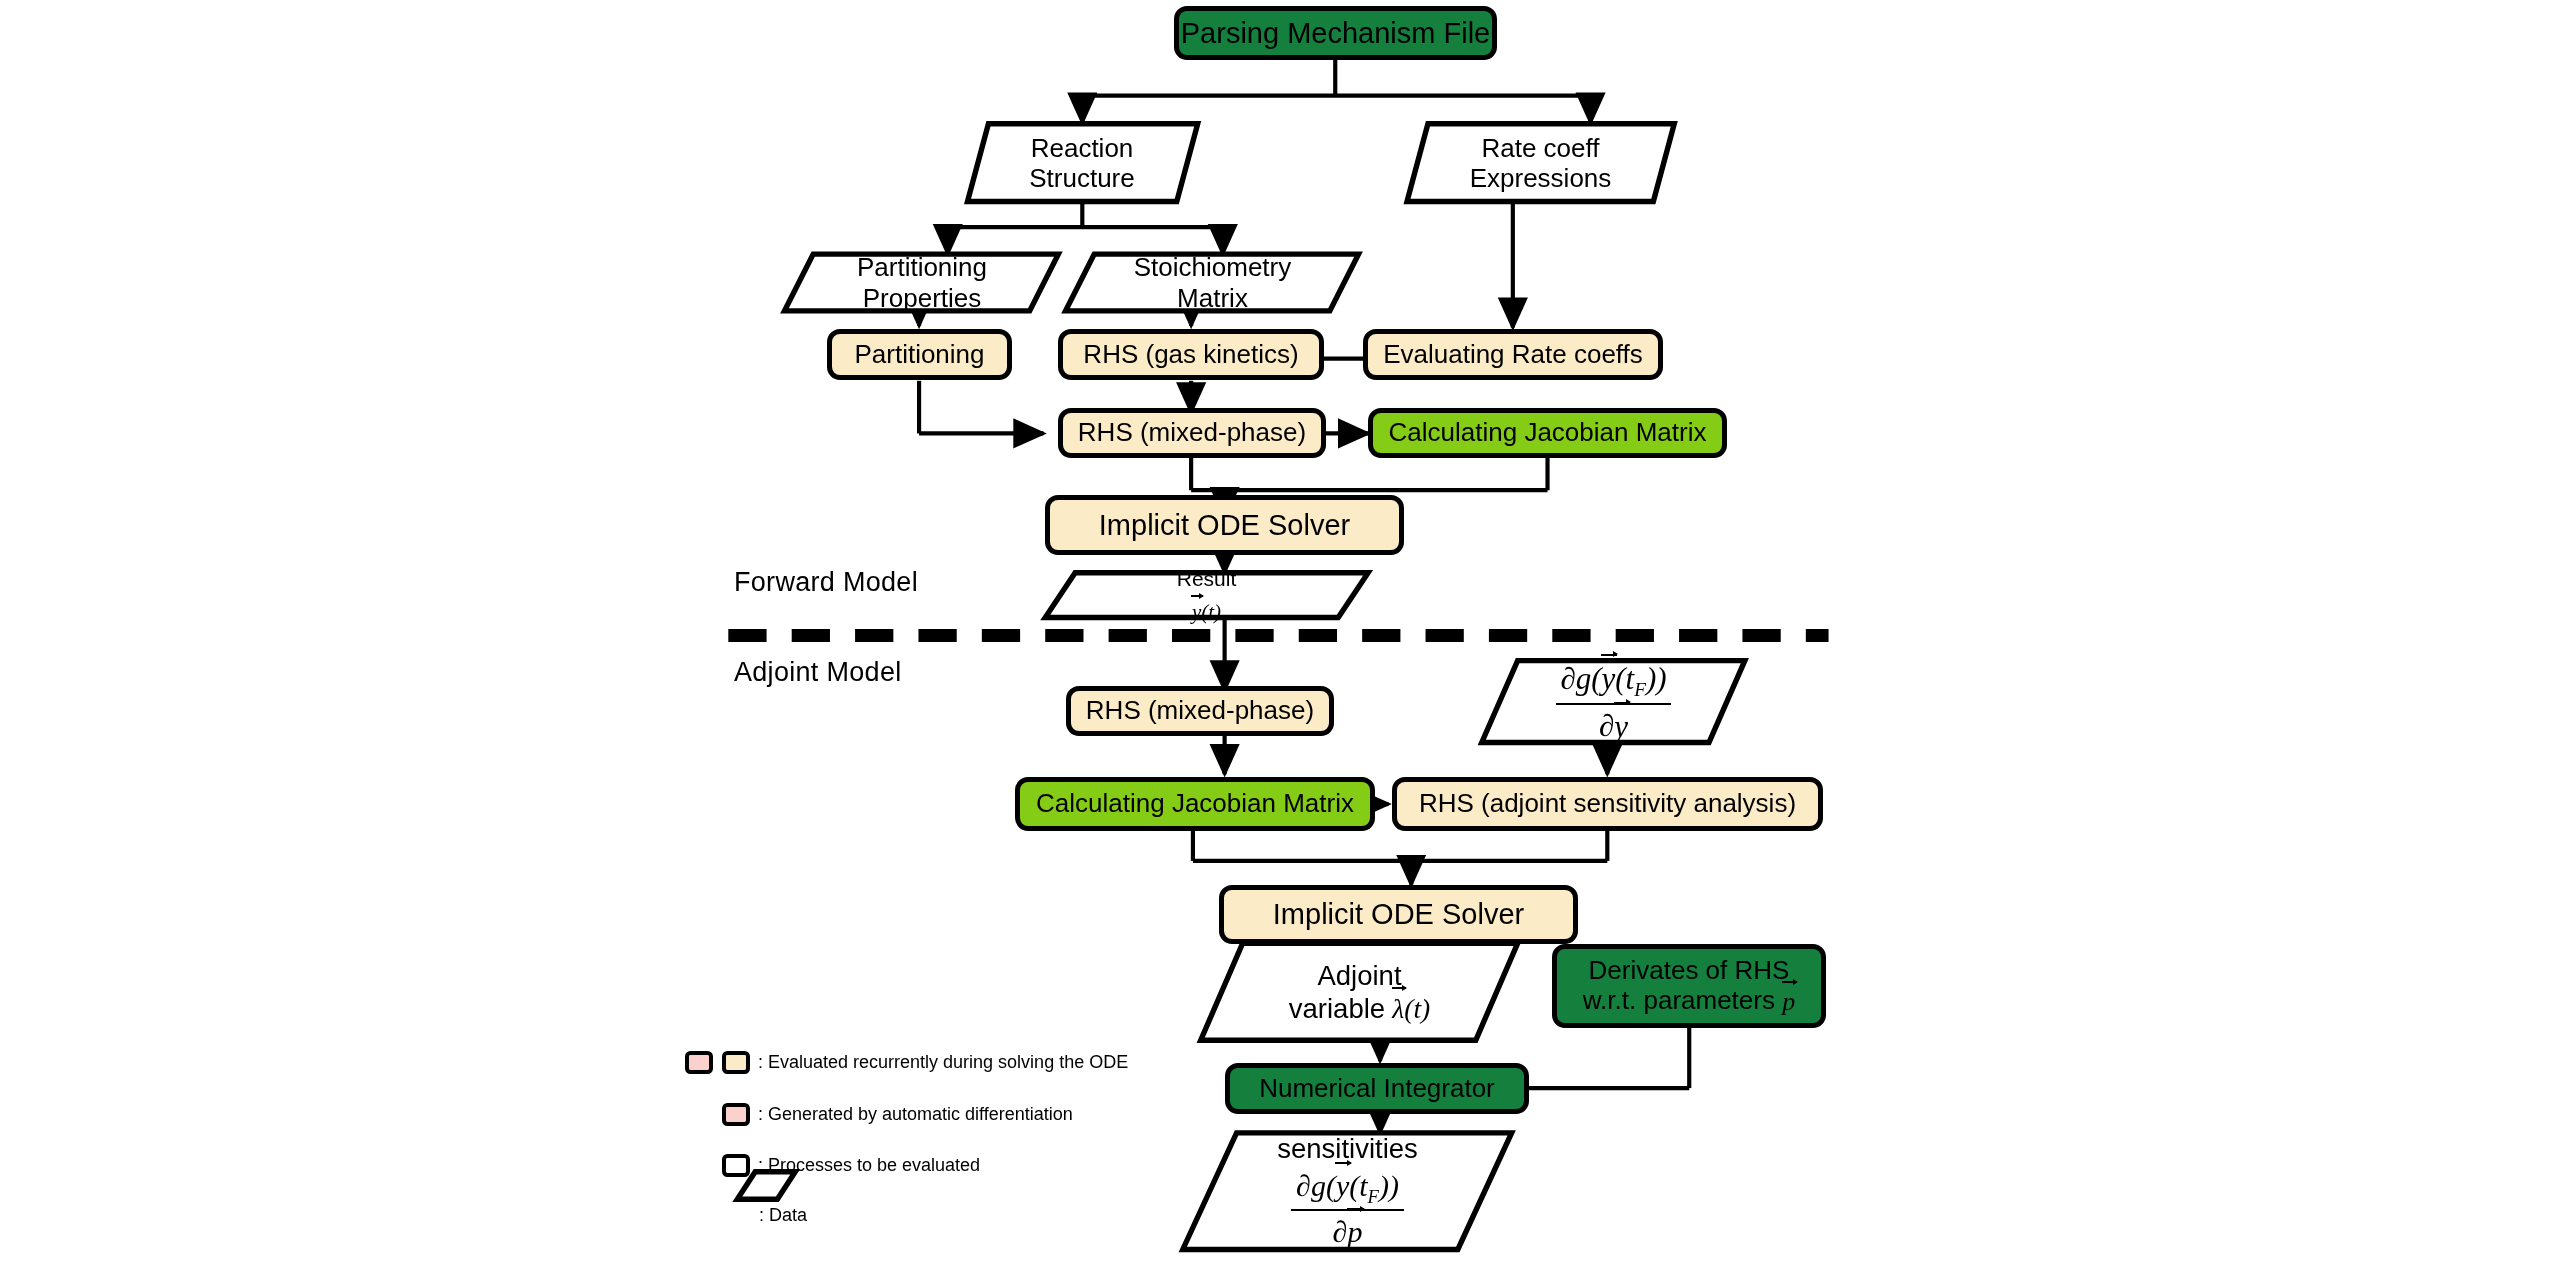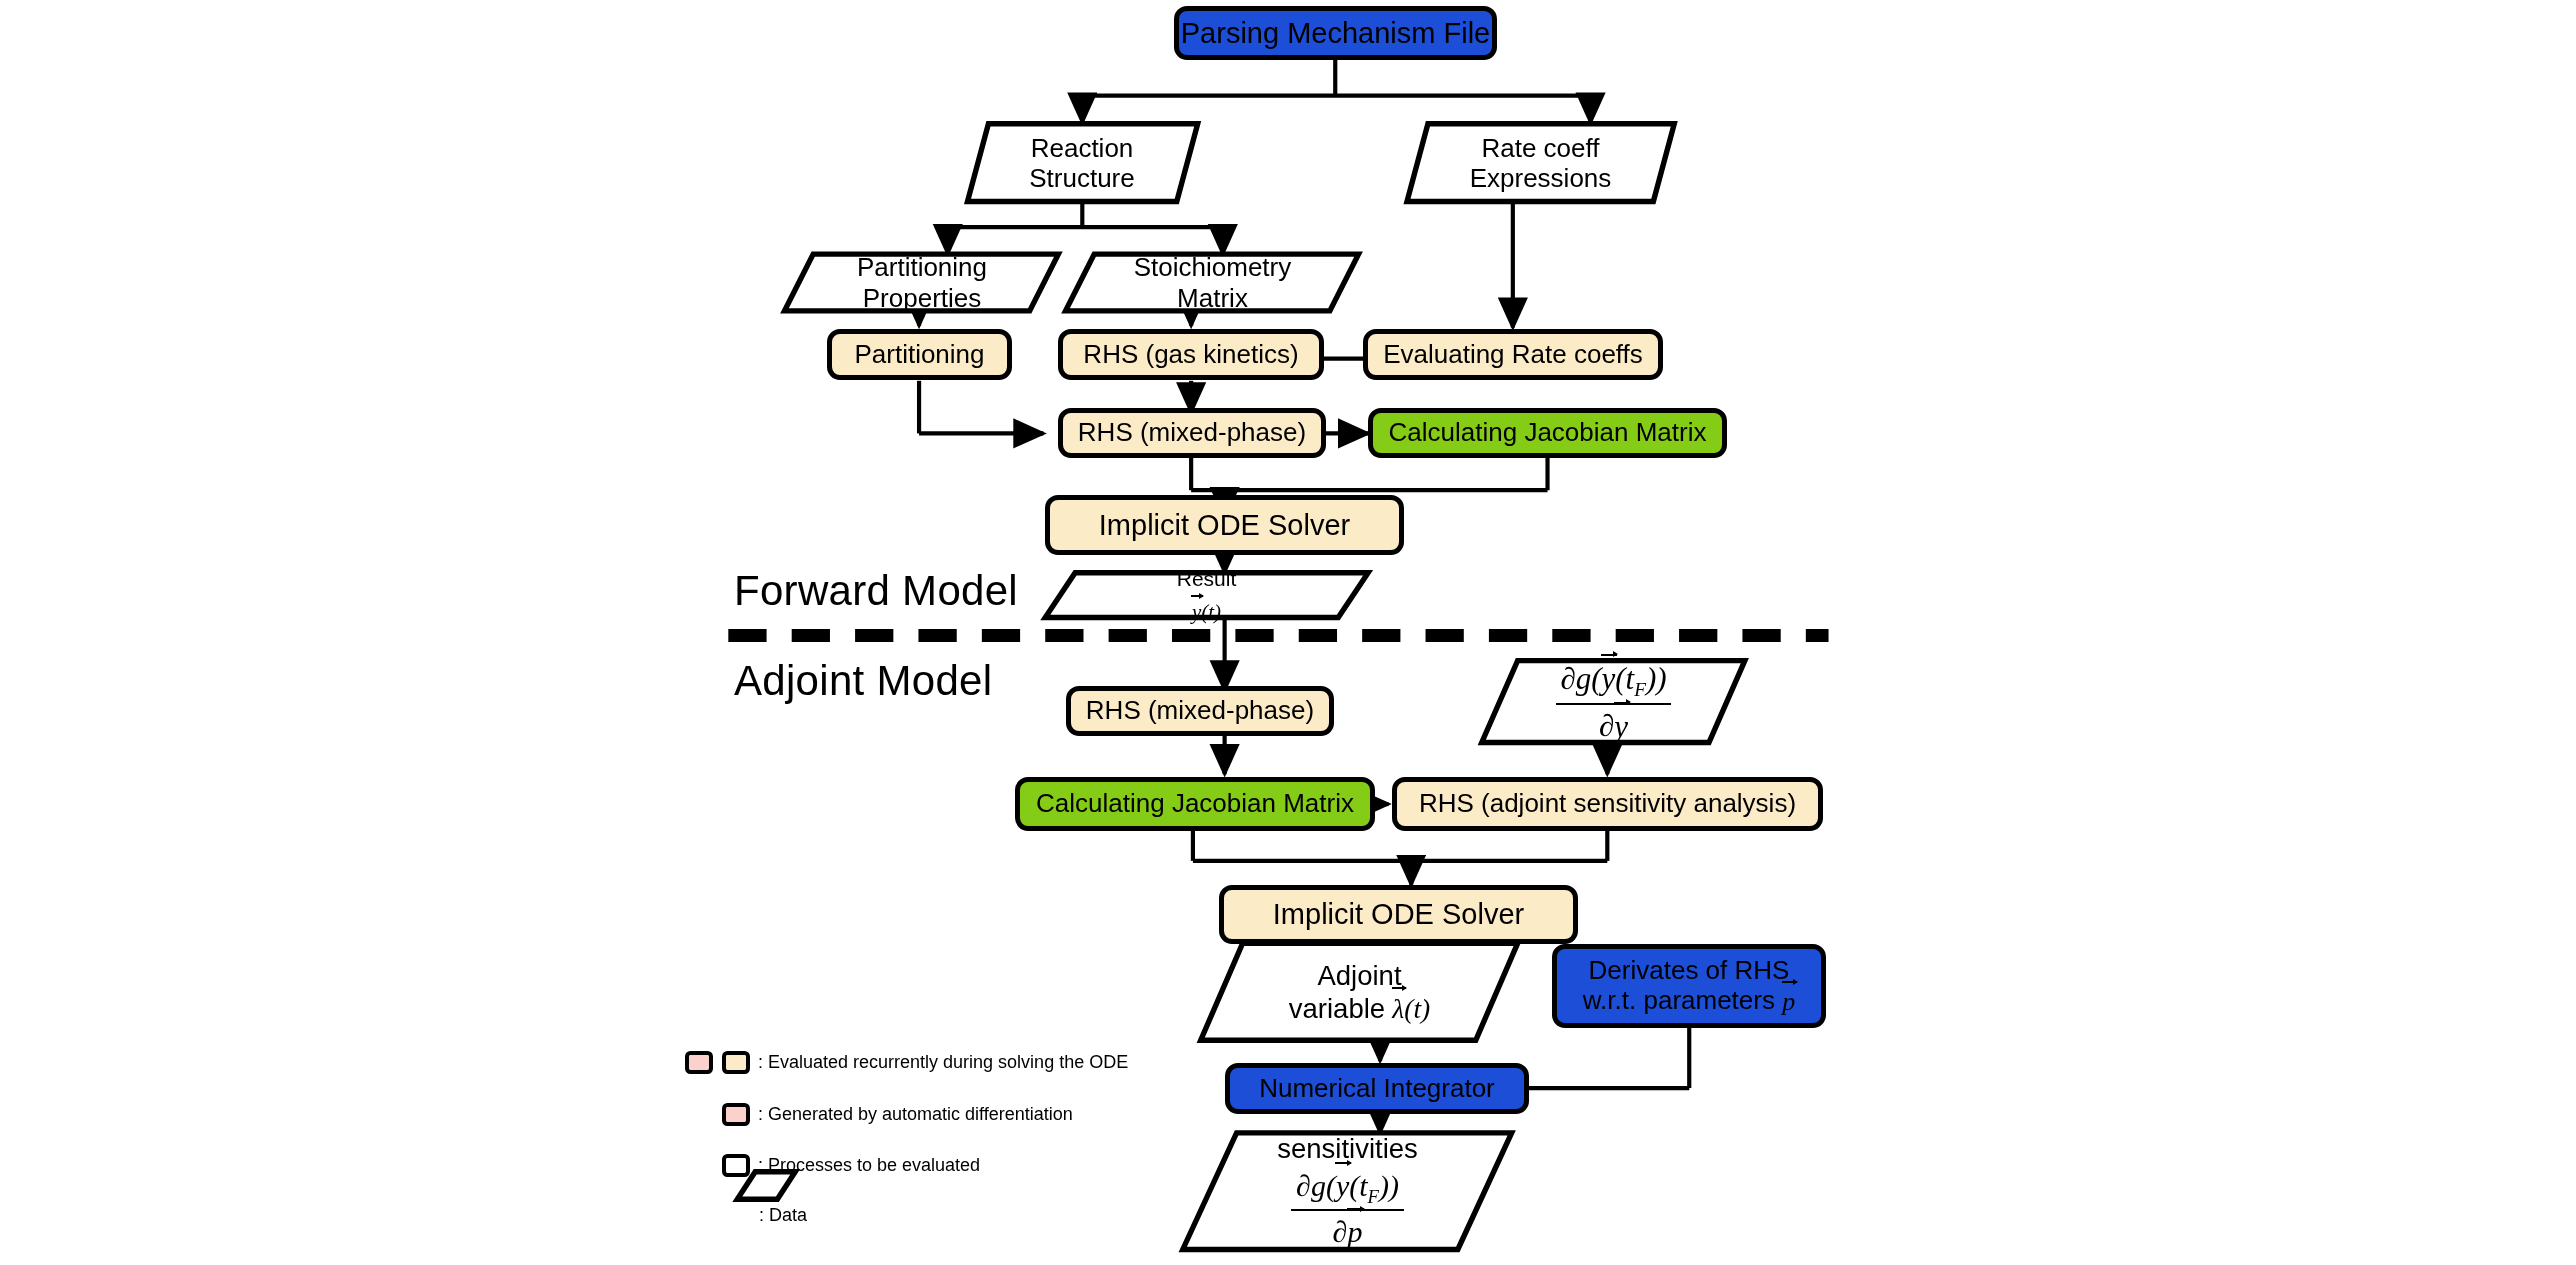--- a/index.html
+++ b/index.html
@@ -2,29 +2,29 @@
 <html style="font-size:9.6px"><head>
 <meta charset="utf-8">
 <style>
   html,body{margin:0;padding:0;background:#ffffff;}
   body{width:2576px;height:1265px;position:relative;overflow:hidden;
        font-family:"Liberation Sans","DejaVu Sans",sans-serif;color:#000;}
   #stage{position:absolute;left:0;top:0;width:2576px;height:1265px;}
   svg.layer{position:absolute;left:0;top:0;width:2576px;height:1265px;overflow:visible;}
   .node{position:absolute;box-sizing:border-box;display:flex;align-items:center;
         justify-content:center;text-align:center;line-height:1.12;}
-  .proc{border:5.4px solid #000;border-radius:13px;background:#1d4ed8;}
+  .proc{border:5.4px solid #000;border-radius:13px;background:#15803d;}
   .proc.cream{background:#FCEBC7;}
   .proc.pink{background:#84cc16;}
   .nlabel{position:relative;z-index:3;white-space:nowrap;}
   .para{position:absolute;}
   .para .ptext{position:absolute;left:0;top:0;width:100%;height:100%;
        display:flex;flex-direction:column;align-items:center;justify-content:center;
        text-align:center;z-index:3;line-height:1.16;}
-  .sec{position:absolute;font-size:42px;letter-spacing:0.3px;white-space:nowrap;}
+  .sec{position:absolute;font-size:27px;letter-spacing:0.3px;white-space:nowrap;}
   .mathit{font-family:"Liberation Serif","DejaVu Serif",serif;font-style:italic;}
   .frac{display:inline-flex;flex-direction:column;align-items:center;
         font-family:"Liberation Serif","DejaVu Serif",serif;font-style:italic;
         vertical-align:middle;}
   .frac .num{padding:0 4.8px 1.8px 4.8px;border-bottom:2.4px solid #000;}
   .frac .den{padding:2.4px 4.8px 0 4.8px;}
   .vecw{position:relative;display:inline-block;padding-top:1.2px;}
   .vecw::after{content:"";position:absolute;left:-0.6px;right:-1.8px;top:-0.18em;
      height:0;border-top:2.4px solid #000;}
   .vecw::before{content:"";position:absolute;right:-3px;top:-0.26em;

